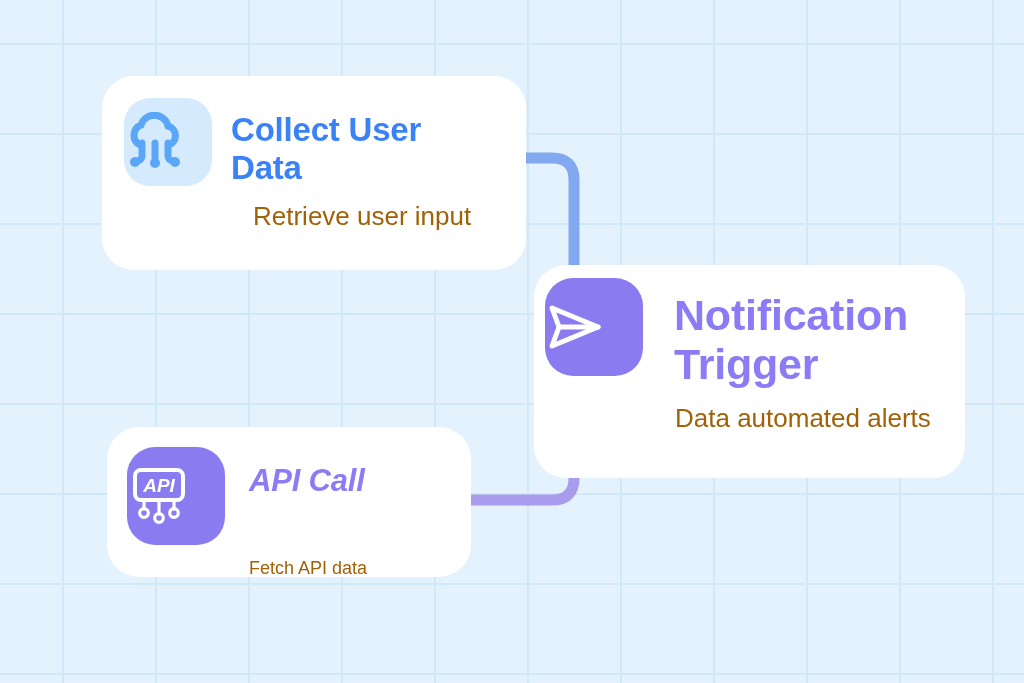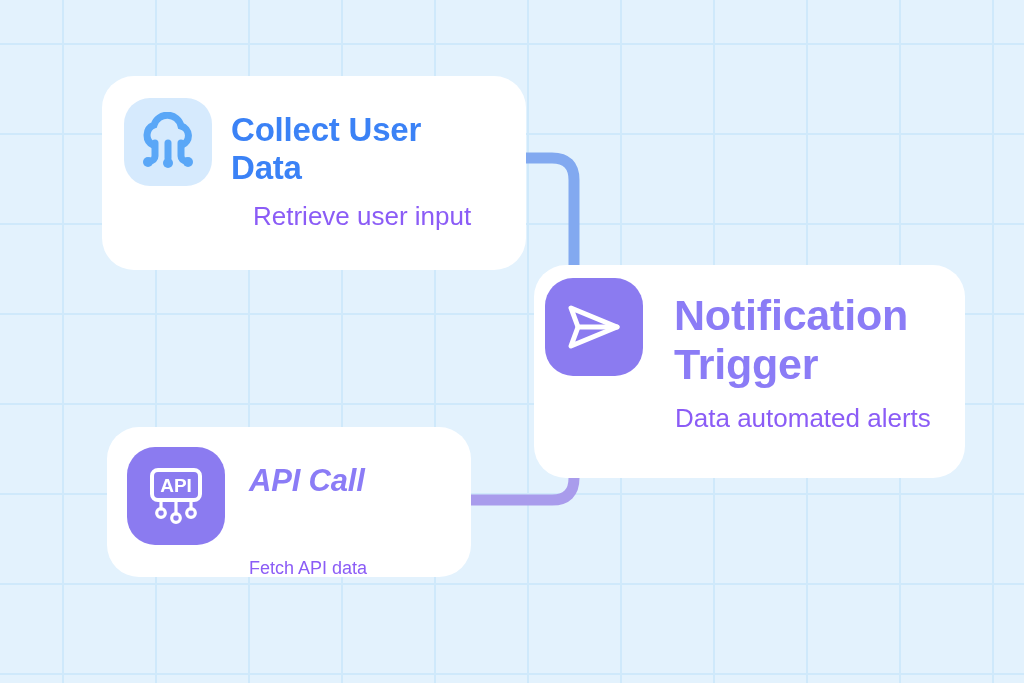--- a/index.html
+++ b/index.html
@@ -57,32 +57,32 @@
   .card-row {
     display: flex;
     align-items: flex-start;
   }
 
   .icon-tile {
     flex: 0 0 auto;
     border-radius: 28px;
     display: flex;
     align-items: center;
-    justify-content: center;
+    font-style: italic;
   }
 
   .card-title {
     font-weight: bold;
     letter-spacing: -0.2px;
     line-height: 1.14;
     margin: 0;
   }
 
   .card-desc {
-    color: #8b5cf6;
+    color: #a16207;
     line-height: 1.17;
     margin: 0;
   }
 
   
   #card-collect {
     left: 86px;
     top: 76px;
     width: 424px;
     height: 194px;

